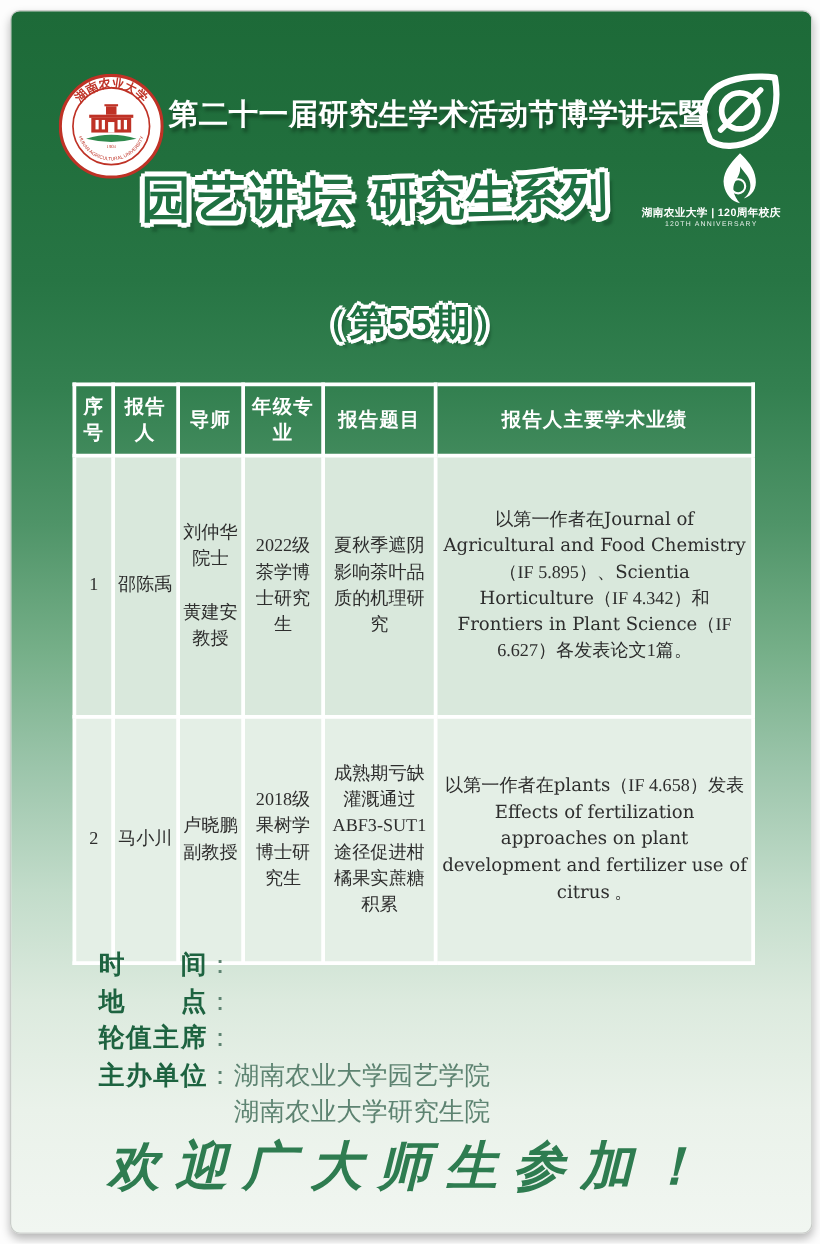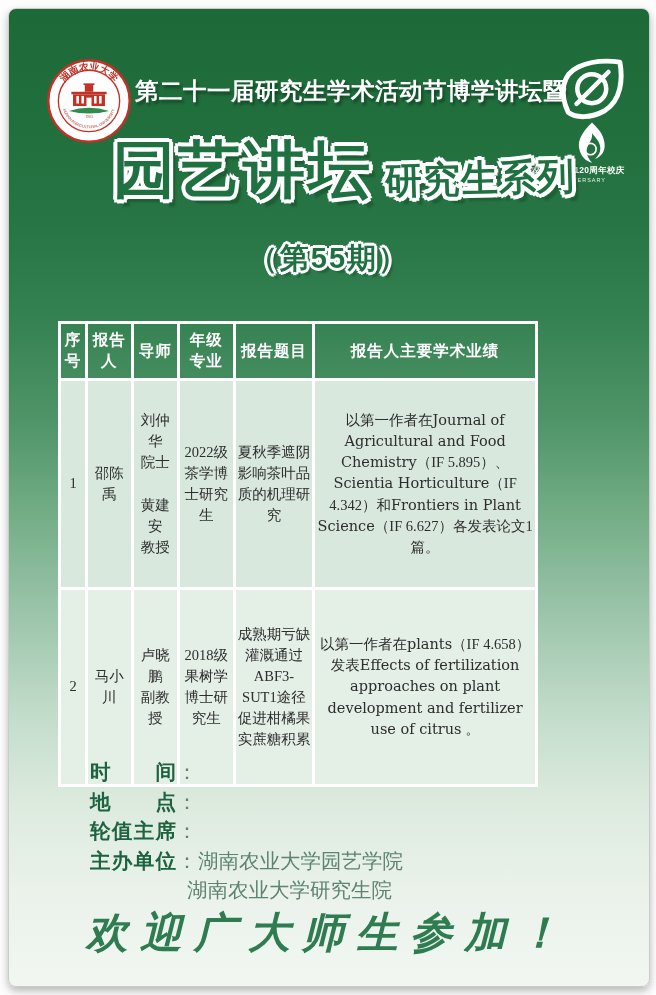--- a/index.html
+++ b/index.html
@@ -32,33 +32,33 @@
   .title-group{
     position:absolute;left:104px;top:130px;display:flex;align-items:flex-end;gap:12px;
   }
   .outline-big{
     color:#1f7142;font-weight:bold;
     text-shadow:
       -3px -3px 0 #fff,3px -3px 0 #fff,-3px 3px 0 #fff,3px 3px 0 #fff,
       -4px 0 0 #fff,4px 0 0 #fff,0 -4px 0 #fff,0 4px 0 #fff,
       6px 7px 2px rgba(8,46,24,.30);
   }
-  .main-title{font-size:62px;letter-spacing:3px;line-height:1;}
+  .main-title{font-size:40px;letter-spacing:3px;line-height:1;}
   .sub-title{font-size:37px;letter-spacing:1px;line-height:1;margin-bottom:4px;transform:rotate(-1.5deg);}
   .issue{
     position:absolute;left:0;top:230px;width:640px;text-align:center;
     font-size:29px;font-weight:bold;letter-spacing:2px;color:#1f7142;
     text-shadow:
       -2px -2px 0 #fff,2px -2px 0 #fff,-2px 2px 0 #fff,2px 2px 0 #fff,
       -3px 0 0 #fff,3px 0 0 #fff,0 -3px 0 #fff,0 3px 0 #fff,
       4px 5px 2px rgba(8,46,24,.30);
   }
   
   table.schedule{
-    position:absolute;left:49px;top:312px;width:480px;
+    position:absolute;left:49px;top:297px;width:546px;
     border-collapse:collapse;table-layout:fixed;
   }
   table.schedule th,table.schedule td{border:3px solid #fff;}
   table.schedule th{
     height:50px;color:#fff;font-size:15.5px;font-weight:bold;
     letter-spacing:1px;background:transparent;padding:2px;
   }
   table.schedule td{
     font-family:"Liberation Serif",serif;color:#2d2d2d;
     font-size:14.5px;line-height:1.45;text-align:center;vertical-align:middle;
@@ -69,21 +69,21 @@
   td.advisor{white-space:pre-line;}
   td.ach{
     text-align:justify;padding:10px 14px;font-size:14.5px;line-height:1.6;
   }
   td.ach .it{font-family:"DejaVu Serif",serif;}
   
   .footer{position:absolute;left:70px;top:748px;font-size:20.5px;line-height:29.5px;}
   .f-line{display:flex;}
   .f-label{
     display:inline-block;width:86px;font-weight:bold;color:#1d6340;
-    text-align:justify;text-align-last:justify;margin-left:11px;
+    text-align:justify;text-align-last:justify;
   }
   .f-colon{width:22px;text-align:center;color:#5d8371;}
   .f-value{color:#5d8371;}
   .f-indent{padding-left:108px;}
   .welcome{
     position:absolute;left:0;top:896px;width:640px;text-align:center;
     font-family:"DejaVu Serif",serif;font-style:italic;font-weight:bold;
     font-size:42px;letter-spacing:12px;color:#2e7c50;
   }
 </style>

